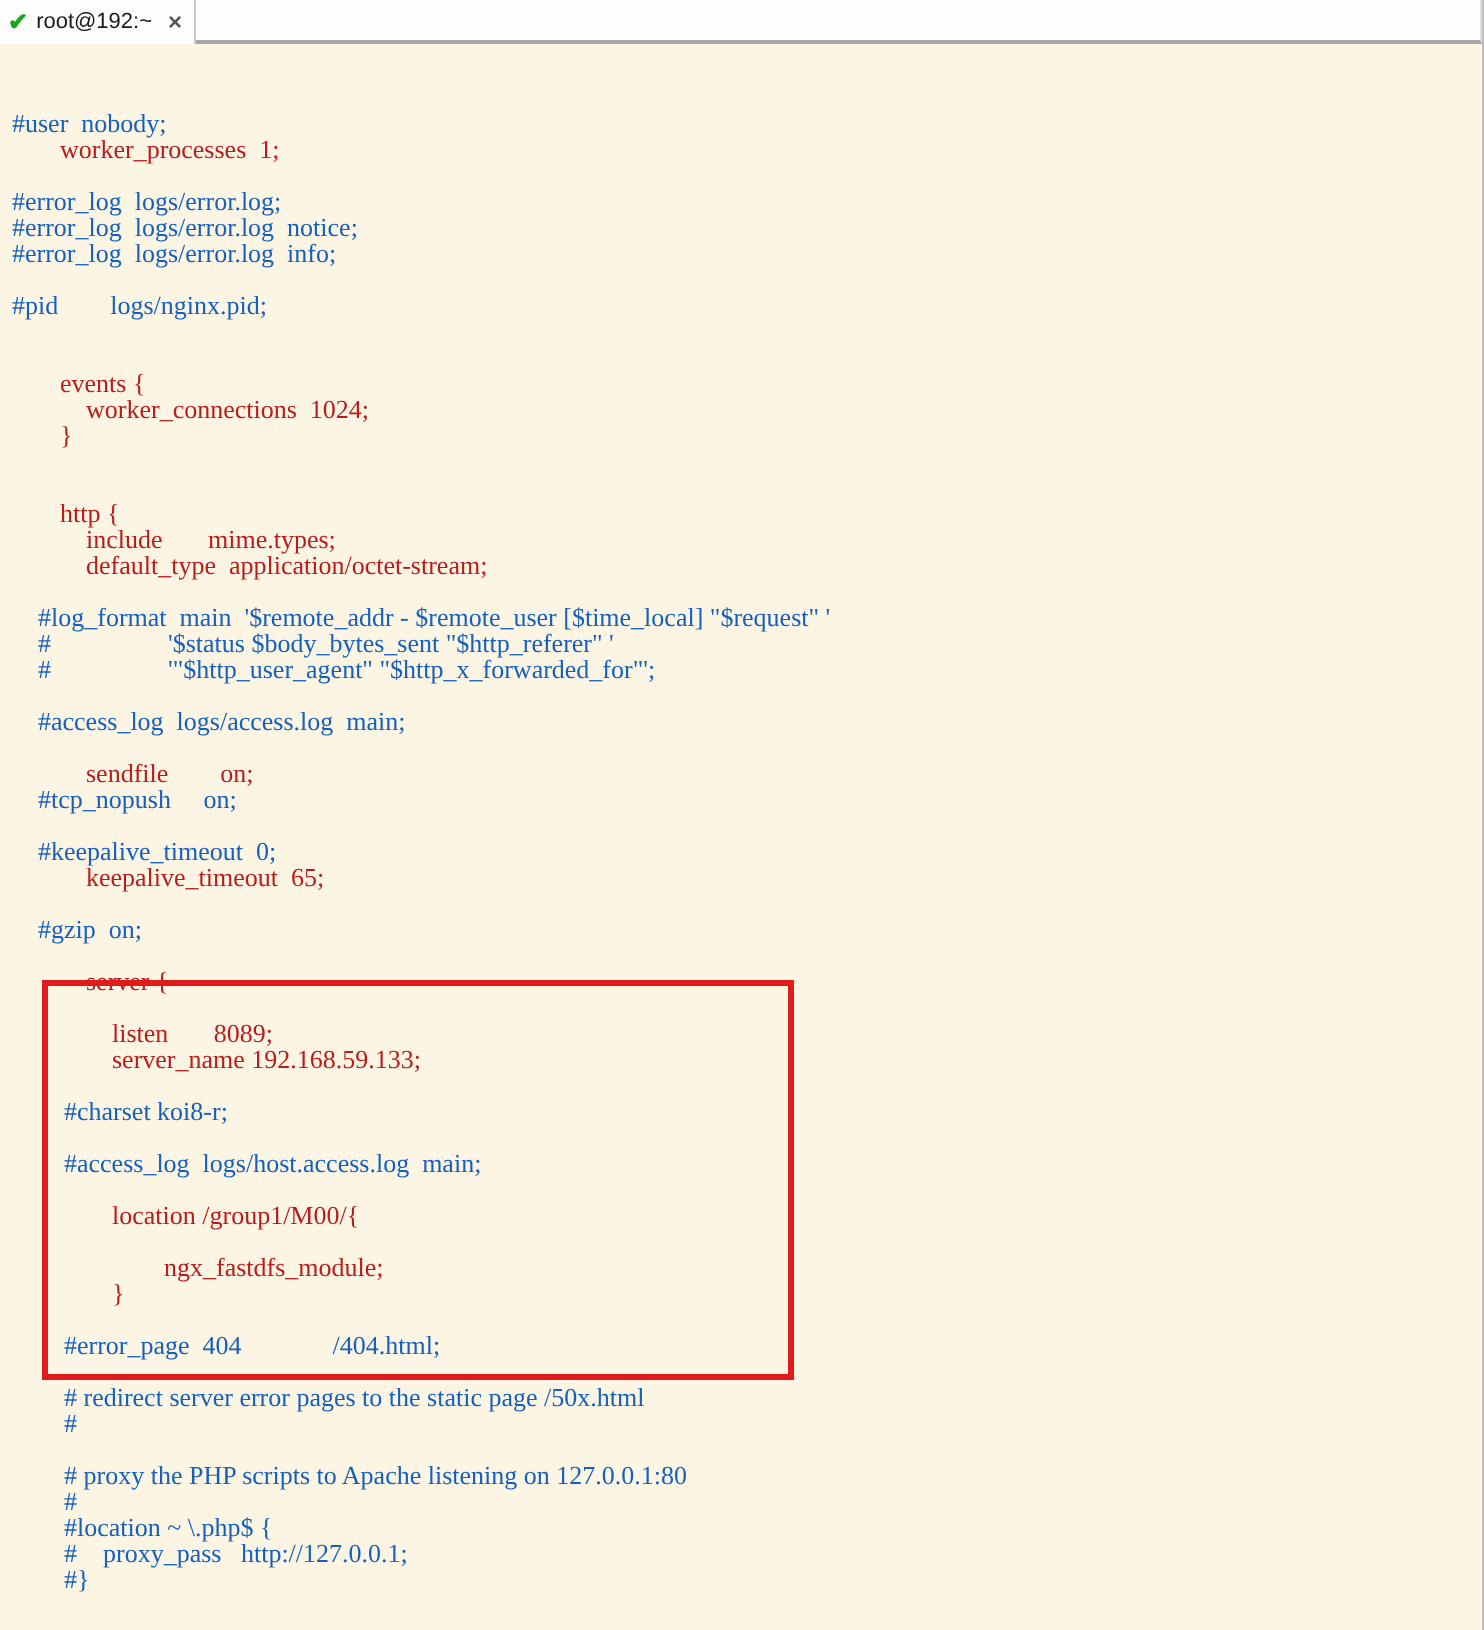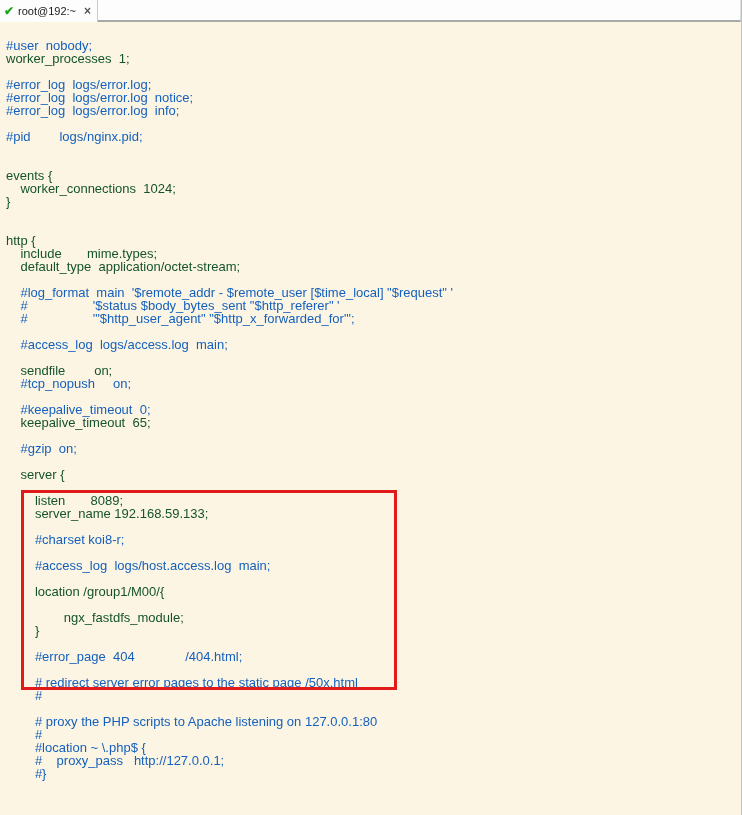--- a/index.html
+++ b/index.html
@@ -38,26 +38,26 @@
     gap: 4px;
   }
   .tab .tick {
     color: #1aa51a;
     font-weight: bold;
     font-size: 12px;
   }
   .tab .title { font-weight: normal; color:#1a1a1a; }
   .tab .close { color:#555; font-size:12px; margin-left:4px; font-weight:bold; }
   .content {
-    padding: 4px 0 0 6px;
+    padding: 20px 0 0 6px;
     white-space: pre;
-    font-family: Liberation Sans, sans-serif;
+    font-family: Liberation Serif, serif;
   }
   .line { height: 13px; }
-  .plain { color: #14532d; }
+  .plain { color: #b91c1c; margin-left: 24px; }
   .comment { color: #1560bd; }
   .redbox {
     position: absolute;
     border: 3px solid #e11b1b;
     pointer-events: none;
     left: 21px;
     top: 490px;
     width: 376px;
     height: 200px;
   }

